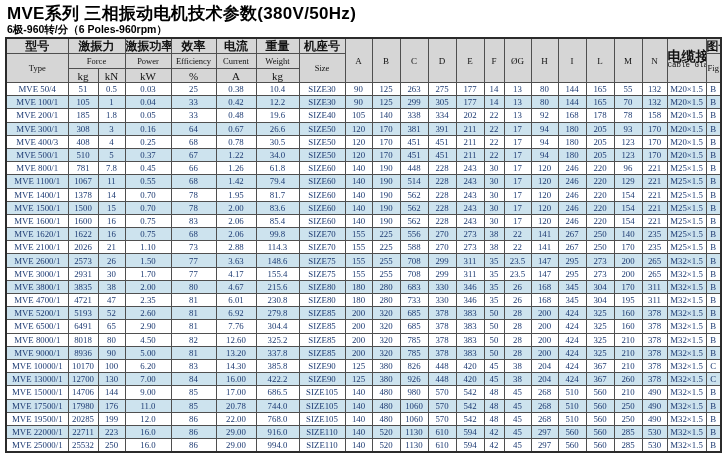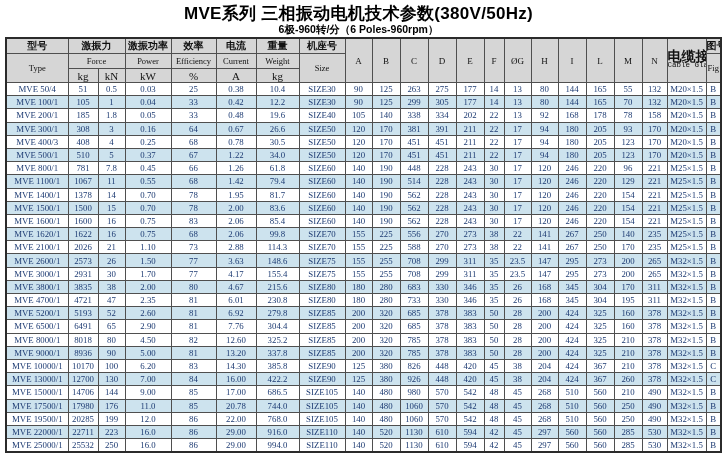--- a/index.html
+++ b/index.html
@@ -5,34 +5,34 @@
   :root{
     --header-bg:#d6d6d6;
     --row-alt-bg:#cde3ee;
     --data-text:#1c3a72;
     --grid-line:#4f4f4f;
     --title-text:#000000;
   }
   html,body{margin:0;padding:0;background:#fff;}
   .page{width:722px;height:465px;background:#fff;overflow:hidden;
         font-family:"Liberation Sans",sans-serif;}
-  .title-block{padding:4px 12px 2px 7px;color:var(--title-text);text-align:center;}
+  .title-block{padding:4px 12px 2px 7px;color:var(--title-text);}
   .title-main{font-size:17px;font-weight:bold;letter-spacing:0.3px;line-height:19px;}
   .title-sub{font-size:12px;font-weight:bold;line-height:14px;}
   .title-speed{font-size:10.5px;font-weight:bold;line-height:12px;}
 
   table.spec{border-collapse:collapse;table-layout:fixed;margin-left:5px;width:714px;}
   table.spec th,table.spec td{
     border:1px solid var(--grid-line);
     text-align:center;vertical-align:middle;
     padding:0;overflow:hidden;white-space:nowrap;
   }
   table.spec{border:2px solid #2b2b2b;}
   thead th{background:var(--header-bg);color:#111;font-weight:bold;}
-  .h-cn{font-family:Liberation Mono, monospace;font-size:10px;height:14px;line-height:13px;margin-top:25px;}
+  .h-cn{font-family:Liberation Serif, serif;font-size:12px;height:14px;line-height:13px;margin-top:25px;}
   .h-en{font-family:"Liberation Serif",serif;font-weight:normal;font-size:8.5px;height:14px;line-height:13px;}
   .h-unit{font-family:"Liberation Serif",serif;font-weight:normal;font-size:11px;height:13px;line-height:12px;}
   .h-dim{font-family:"Liberation Serif",serif;font-weight:normal;font-size:9px;}
   .h-cable .cn{font-size:14px;font-family:"Liberation Sans",sans-serif;font-weight:bold;display:block;line-height:10px;}
   .h-cable .en{font-size:7.5px;font-family:Liberation Mono, monospace;font-weight:normal;display:block;line-height:9px;}
   tbody td{
     font-family:"Liberation Serif",serif;
     font-size:8.8px;color:var(--data-text);
     height:12.2px;line-height:12px;
   }

